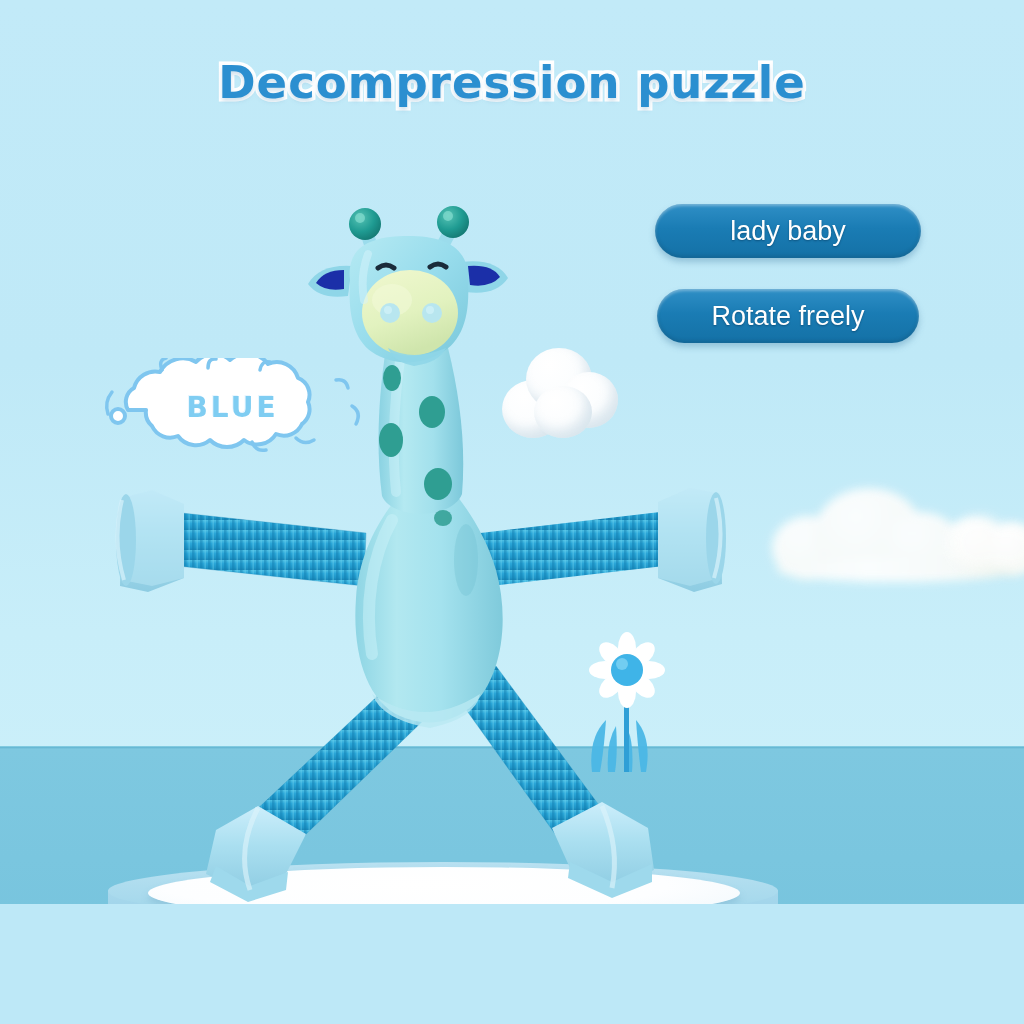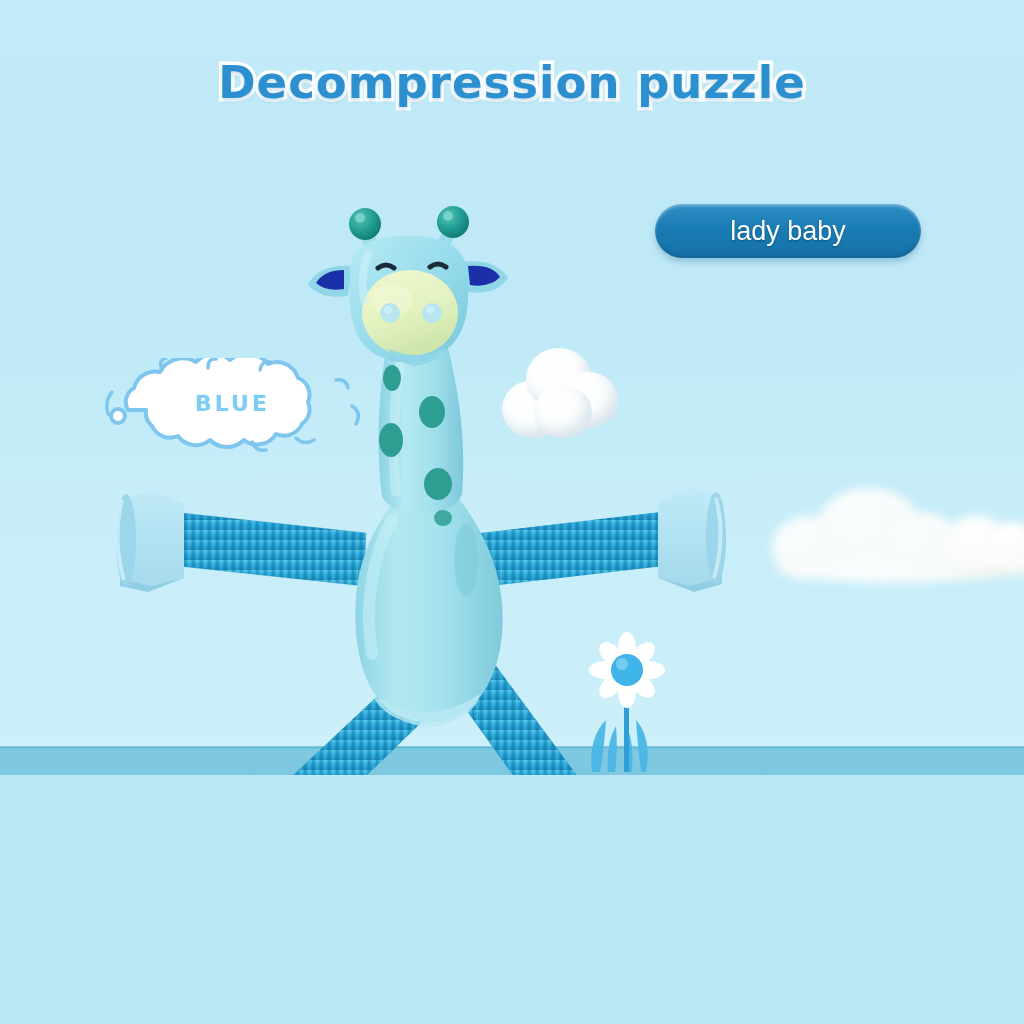--- a/index.html
+++ b/index.html
@@ -6,21 +6,21 @@
     margin: 0;
     padding: 0;
     background: #bde8f7;
   }
   body {
     font-family: "Liberation Sans", sans-serif;
   }
   #stage {
     position: relative;
     width: 1024px;
-    height: 775px;
+    height: 904px;
     overflow: hidden;
     background: linear-gradient(180deg, #c2eaf8 0%, #bfe9f7 40%, #c8eef9 70%, #cdf0fa 100%);
   }
 
   
   .floor {
     position: absolute;
     left: 0;
     top: 748px;
     width: 1024px;
@@ -92,21 +92,21 @@
     width: 265px;
     height: 98px;
   }
   .cloud-tag svg { display: block; }
   .cloud-tag .tag-text {
     position: absolute;
     left: 0;
     top: 33px;
     width: 265px;
     text-align: center;
-    font-size: 22px;
+    font-size: 28px;
     font-weight: bold;
     letter-spacing: 3px;
     color: #7fcdf2;
     font-family: "DejaVu Sans", sans-serif;
     text-shadow: 1px 1px 0 #ffffff, -1px -1px 0 #e8f6ff;
   }
 
   
   .cloud3d { position: absolute; }
   .cloud3d .puff {
@@ -219,20 +219,23 @@
         <path d="M196 80 q8 8 18 2"></path>
       </g>
     </svg>
     <div class="tag-text">BLUE</div>
   </div>
 
   <div class="badges">
     <div class="badge" style="width:266px;">
       <span>lady baby</span>
     </div>
+    <div class="badge">
+      <span>Rotate freely</span>
+    </div>
   </div>
 
   <div class="flower">
     <svg width="110" height="145" viewBox="0 0 110 145">
 
       <g fill="#4bb8e6" opacity="0.95">
         <path d="M20 142 q-4 -34 14 -52 q-2 30 -6 52 z"></path>
         <path d="M36 142 q-2 -30 8 -46 q2 26 -1 46 z"></path>
         <path d="M74 142 q6 -34 -10 -52 q2 30 5 52 z"></path>
         <path d="M60 142 q2 -28 -4 -42 q-1 24 -1 42 z"></path>

